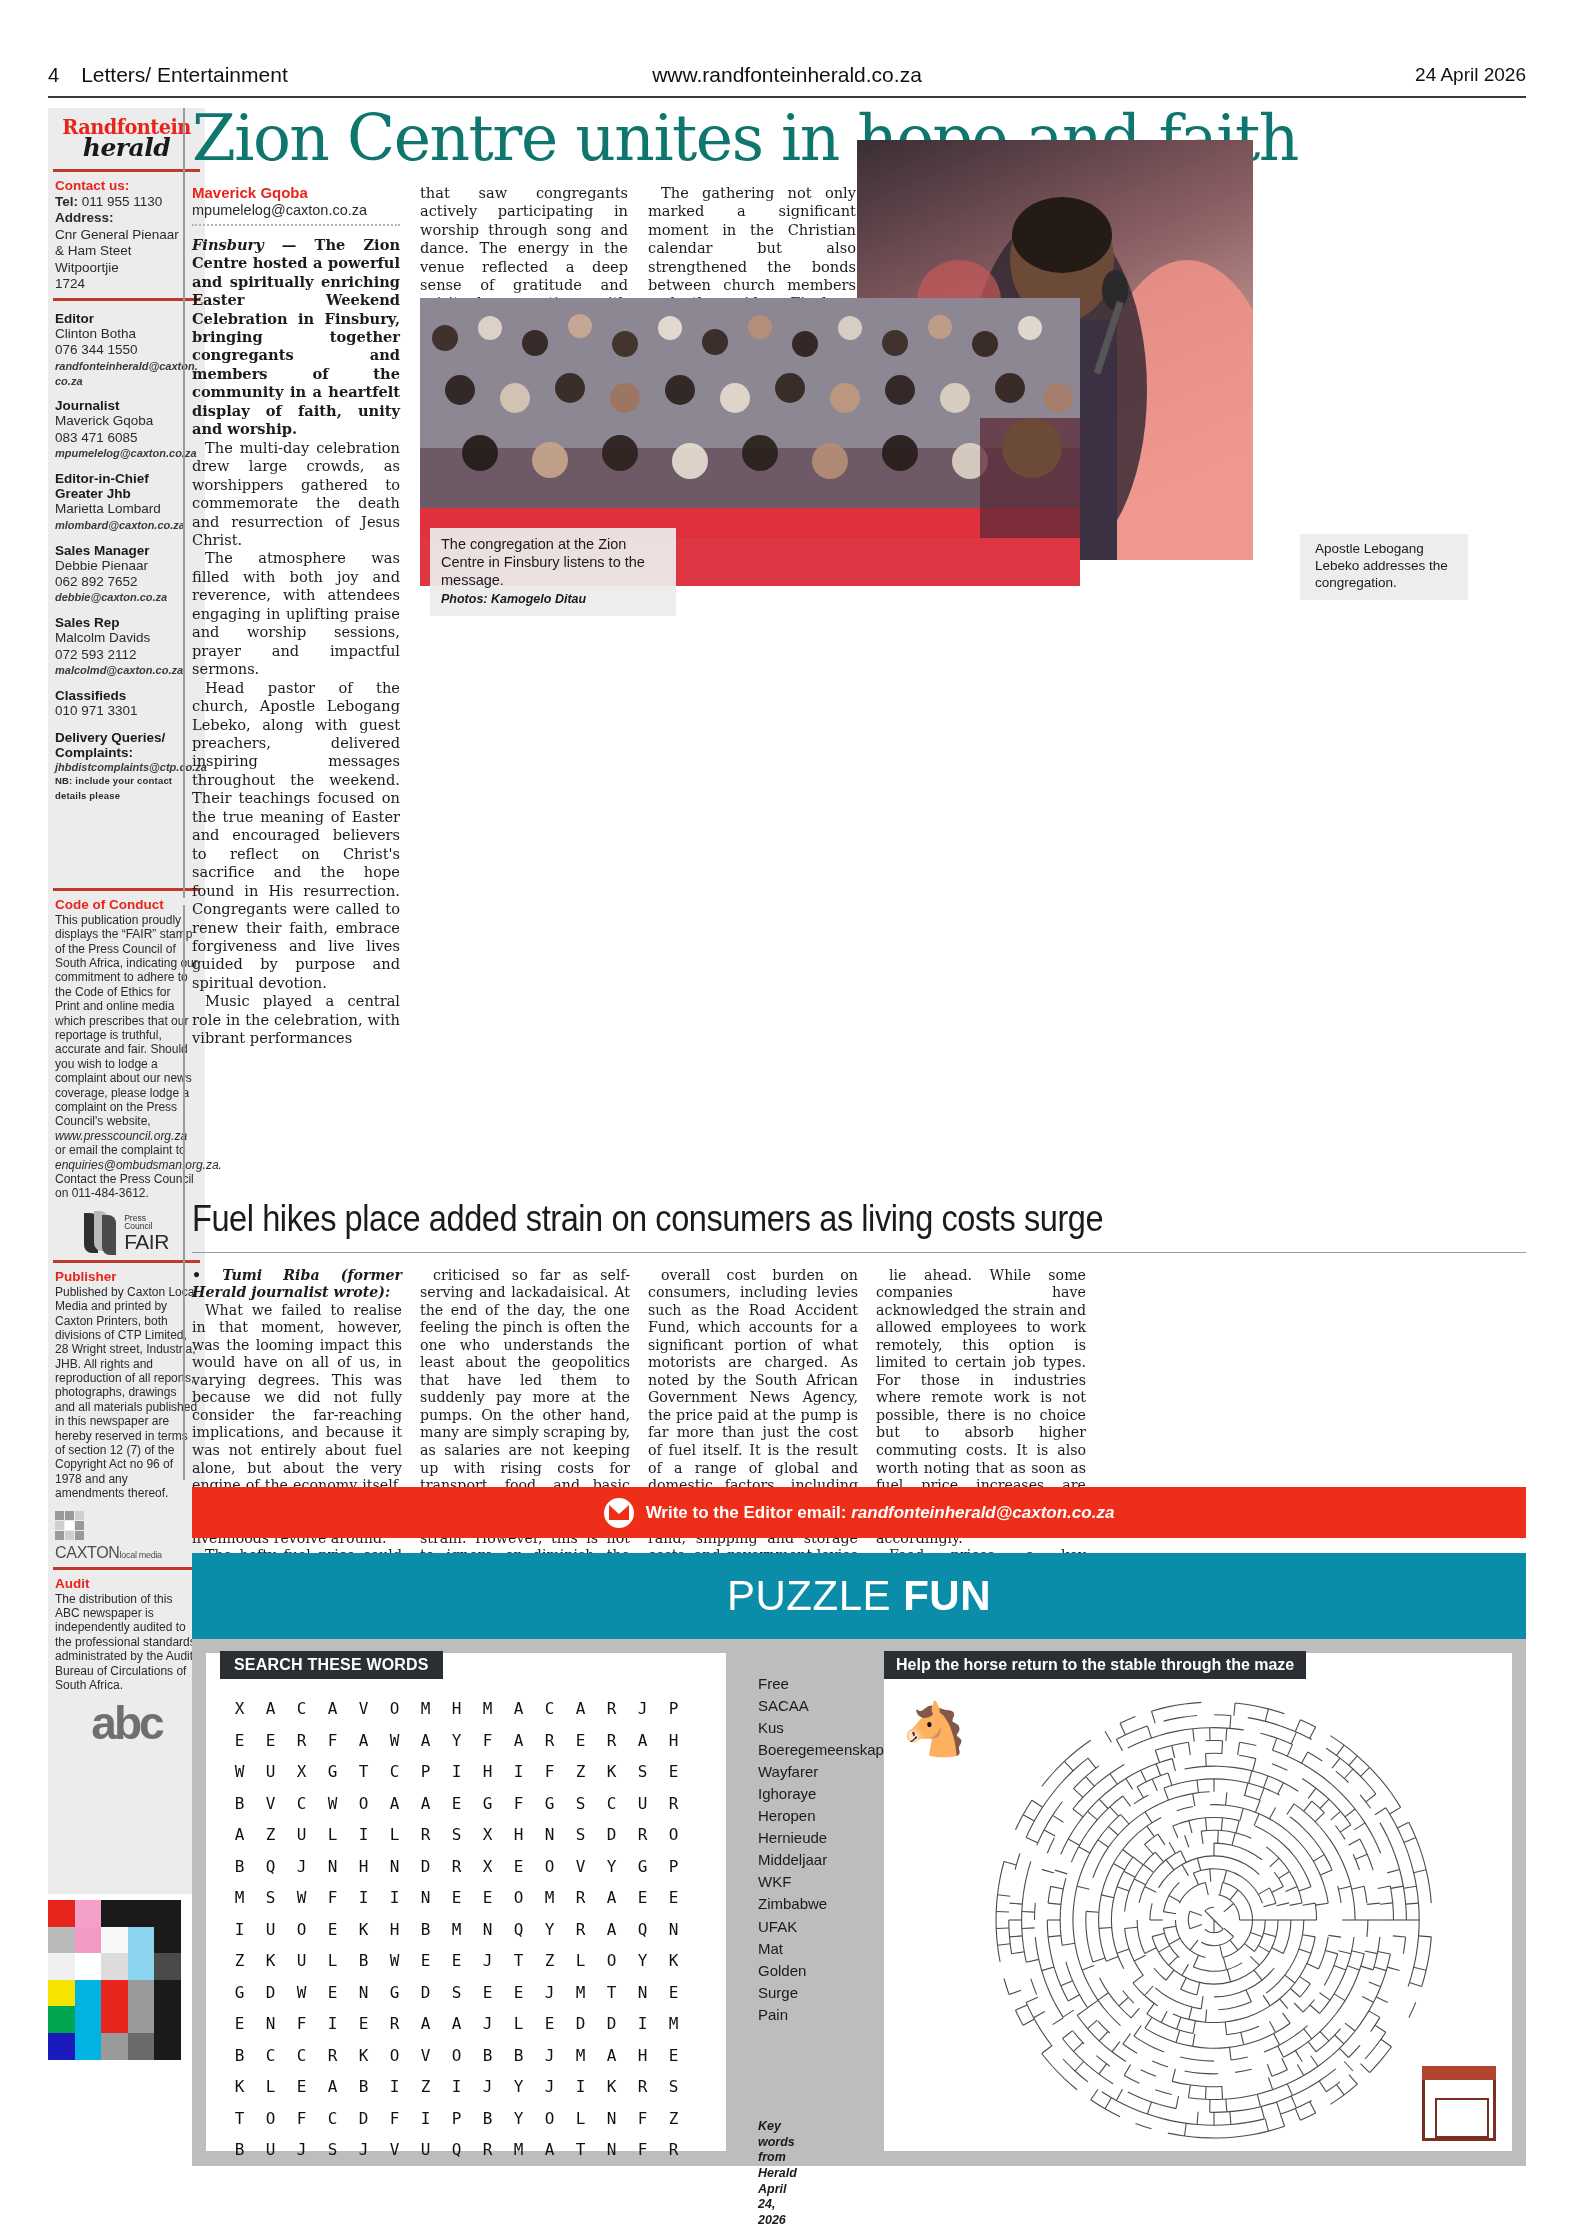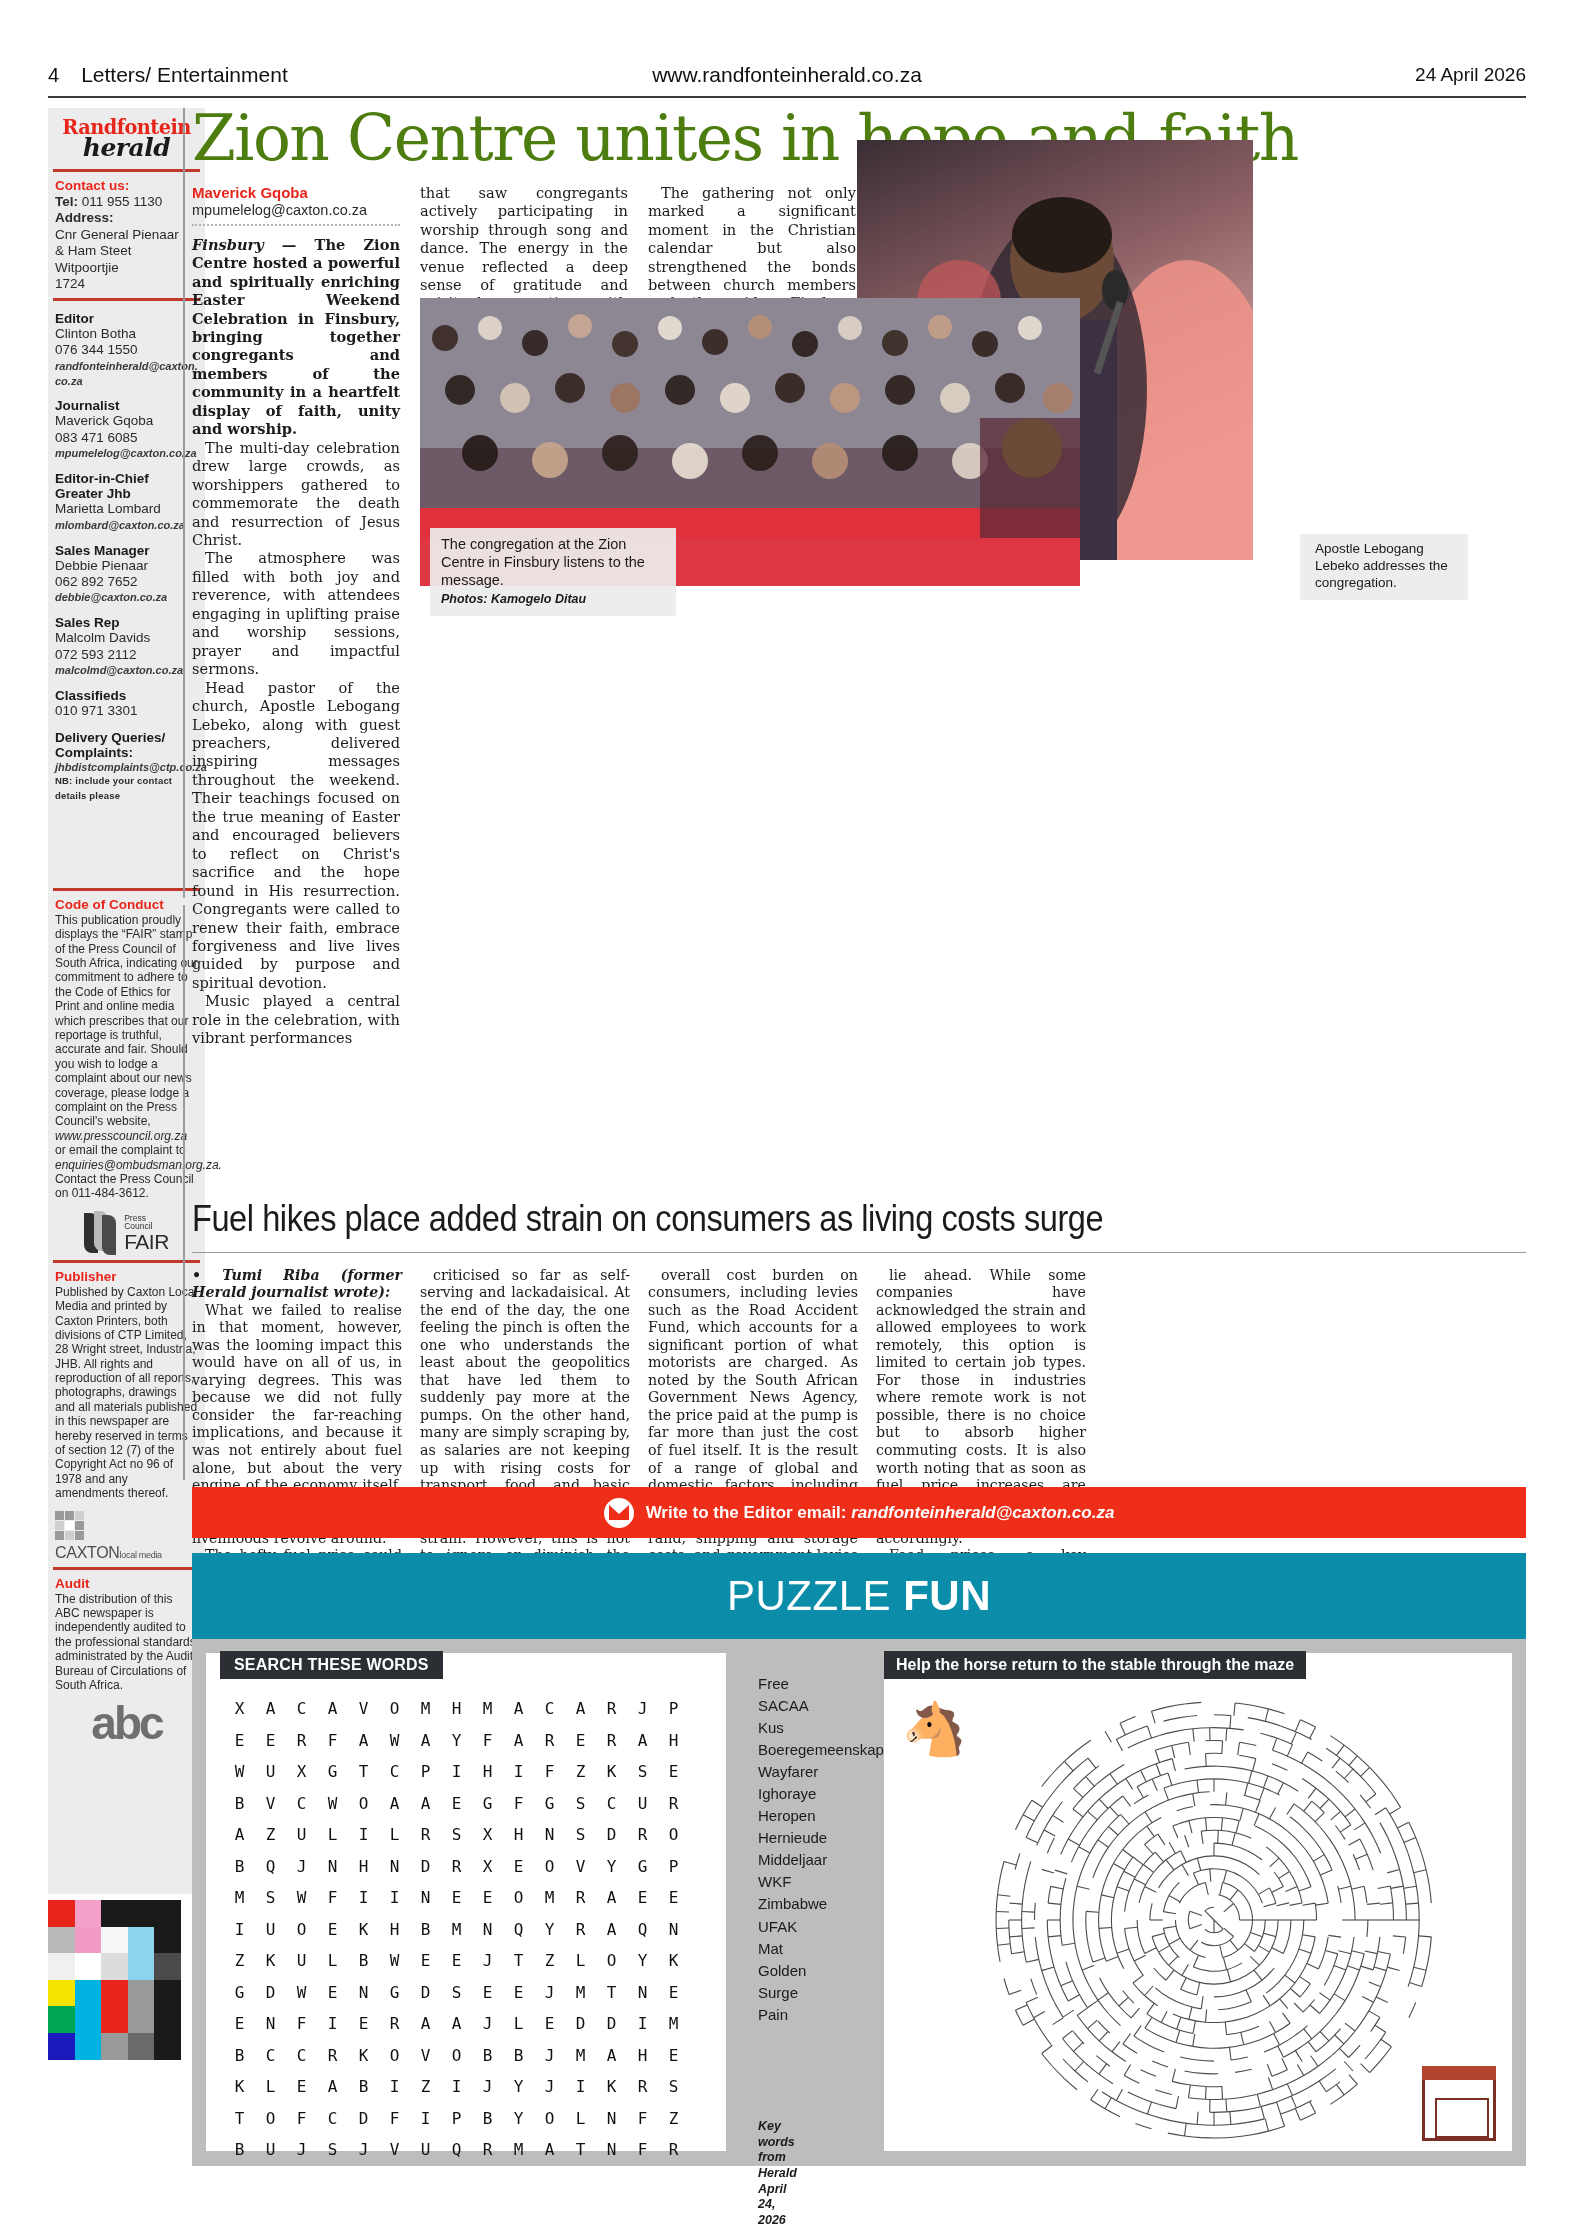--- a/index.html
+++ b/index.html
@@ -77,21 +77,21 @@
 
   
   .swatches { position:absolute; left:48px; top:1900px; width:133px; }
   .swrow { display:flex; }
   .swrow span { width: 26.6px; height: 26.6px; display:block; }
 
   
   .main { position: absolute; left: 192px; top: 108px; width: 1334px; }
 
   .headline {
-    font-family: "DejaVu Serif", serif; font-size: 63px; color: #4d7c0f;
+    font-family: "DejaVu Serif", serif; font-size: 63px; color: #0f766e;
     line-height: 0.98; letter-spacing: -1.5px; font-weight: 400;
     margin-bottom: 14px;
   }
   .vrule { position:absolute; left:183px; top:108px; width:2px; height:790px; background:#9b9b9b; }
   .vrule2 { position:absolute; left:183px; top:905px; width:2px; height:575px; background:#9b9b9b; }
 
   .byline { color:#e8251b; font-weight:700; font-size:15px; }
   .byline-mail { color:#2b2b2b; font-size:14.5px; margin-top:1px;}
   .dotrule { border-top: 2px dotted #b5b5b5; margin: 6px 0 10px 0; width: 208px;}
 

